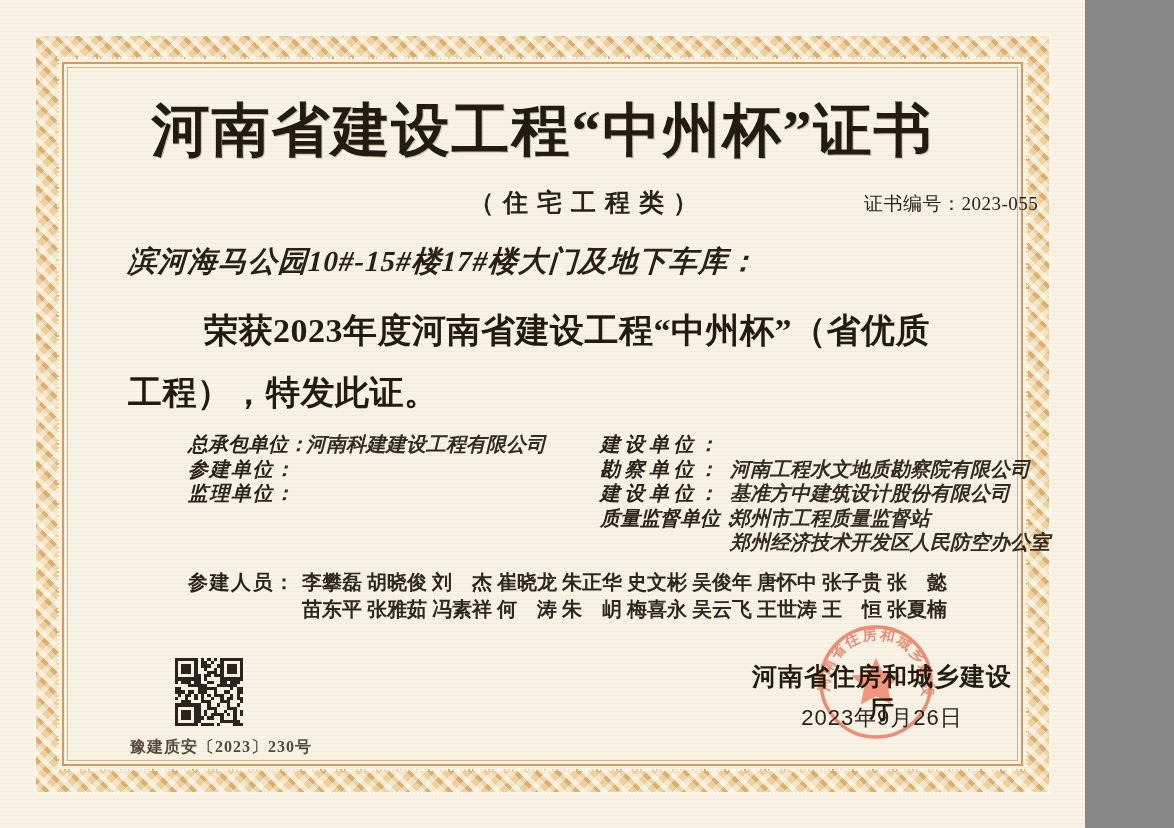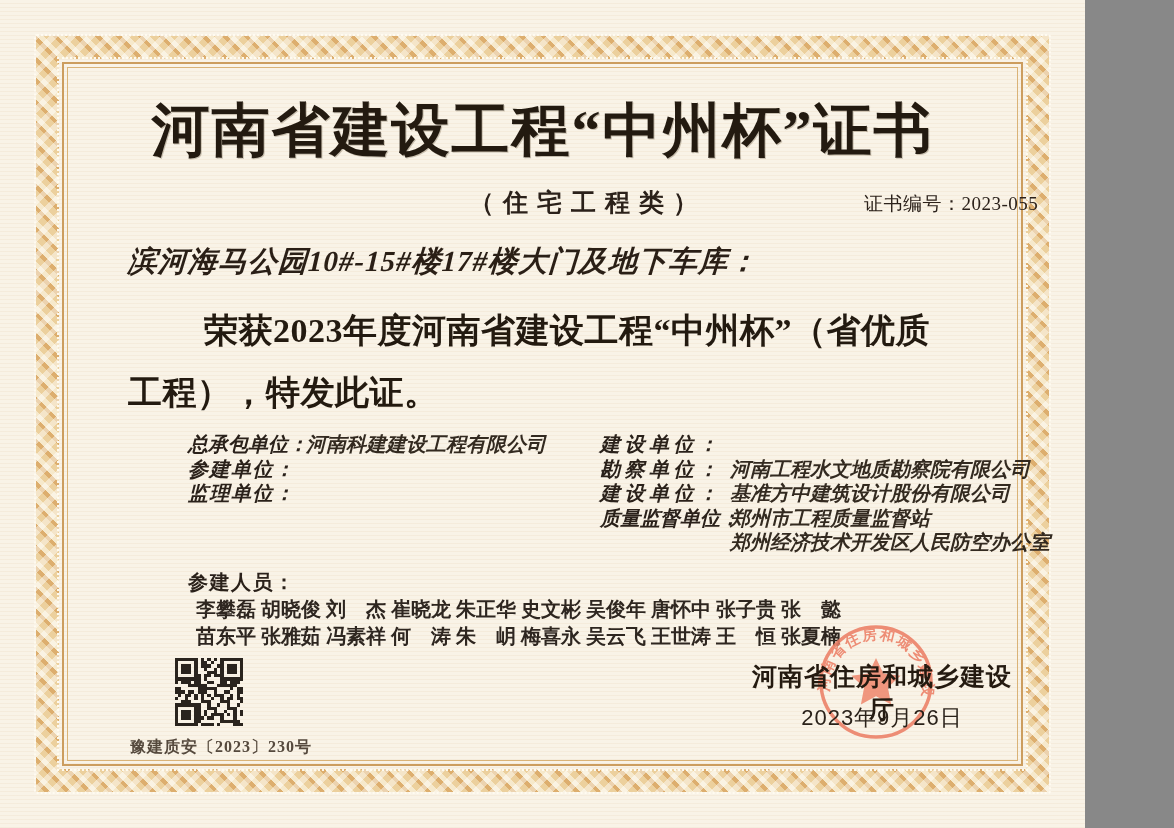--- a/index.html
+++ b/index.html
@@ -47,21 +47,21 @@
   .urow{display:flex; align-items:flex-start; line-height:24.5px;font-style:italic;}
   .ulabel{display:inline-block; font-weight:bold; white-space:nowrap;
     text-align:justify; text-align-last:justify; color:#2a211a;}
   .ucol.left  .ulabel{width:106px;}
   .ucol.right .ulabel{width:118px;}
   .uvals{margin-left:12px; font-weight:600;}
   .uval{line-height:24.5px; white-space:nowrap;}
 
   .personnel{position:absolute; top:569px; left:188px; width:830px;
     font-family:"Liberation Sans","DejaVu Sans",sans-serif; font-size:20px; font-weight:600; color:#2e2620;}
-  .prow-wrap{display:flex; align-items:flex-start;flex-direction:column;}
+  .prow-wrap{display:flex; align-items:flex-start;}
   .plabel{display:inline-block; width:106px; font-weight:bold; white-space:nowrap;
     text-align:justify; text-align-last:justify; color:#2a211a; line-height:27px;}
   .prows{margin-left:8px;}
   .prow{display:flex; gap:5px; line-height:27px; white-space:nowrap;}
   .pname{display:inline-block;}
 
   .qr{position:absolute; left:175px; top:656px; width:68px; height:72px;}
   .docno{position:absolute; left:130px; top:737px; font-size:16px; letter-spacing:1px; color:#55493d;font-weight:bold;}
 
   .seal{position:absolute; left:814px; top:620px; width:124px; height:124px; opacity:0.88; z-index:1;}

